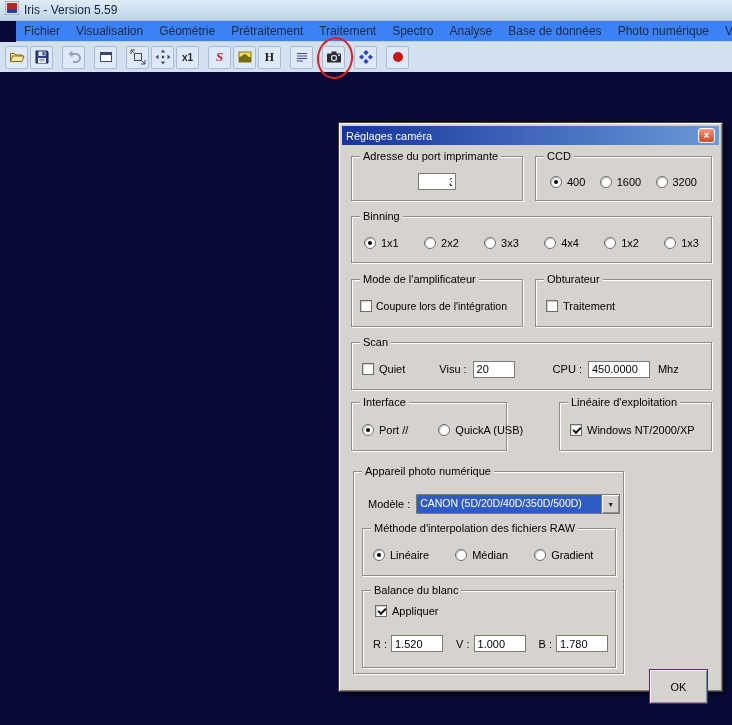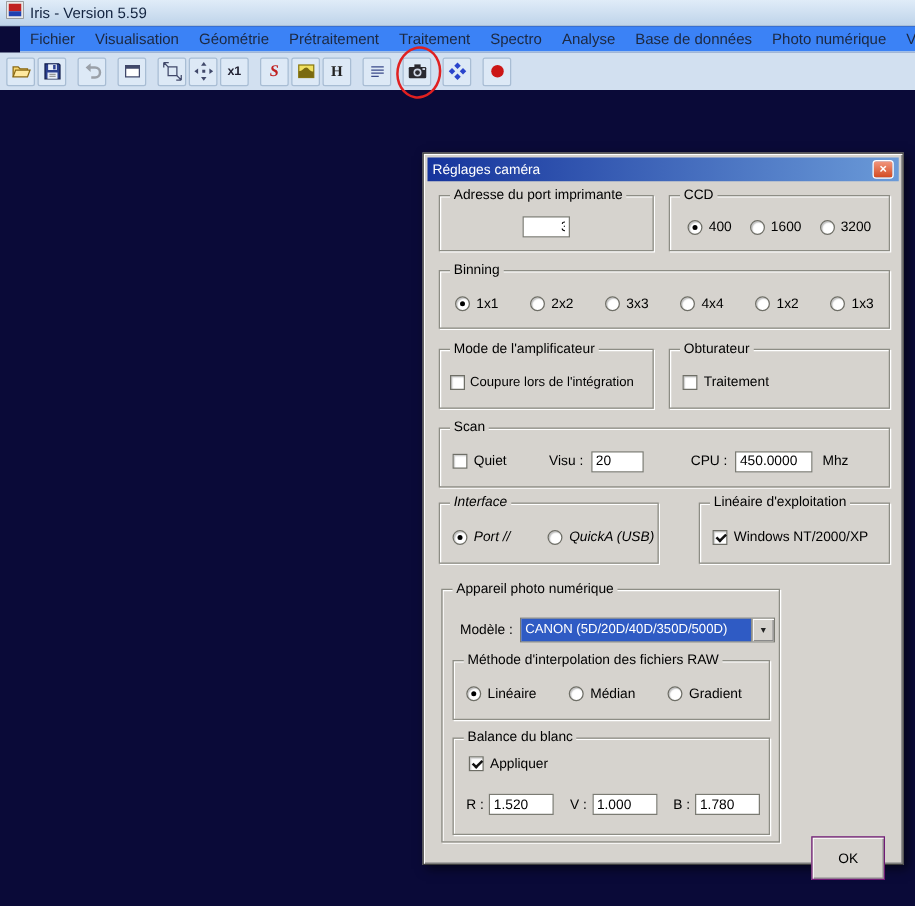--- a/index.html
+++ b/index.html
@@ -49,21 +49,21 @@
   .g-amp{left:12px;top:156px;width:172px;height:48px;}
   .g-amp .opt{gap:4px;font-size:10.5px;}
   .g-amp .row{left:8px;right:4px;}
   .g-shutter{left:196px;top:156px;width:177px;height:48px;}
   .g-scan{left:12px;top:219px;width:361px;height:48px;}
   .lbl-visu{margin-left:34px;margin-right:6px;}
   .tb-visu{width:42px;}
   .lbl-cpu{margin-left:38px;margin-right:6px;}
   .tb-cpu{width:62px;}
   .lbl-mhz{margin-left:8px;}
-  .g-iface{left:12px;top:279px;width:176px;height:49px;font-style:italic;}
+  .g-iface{left:12px;top:279px;width:156px;height:49px;}
   .g-iface .opt-quicka{margin-left:30px;}
   .g-os{left:220px;top:279px;width:153px;height:49px;}
   .g-camera{left:14px;top:348px;width:271px;height:203px;}
   .model-row{position:absolute;left:14px;top:22px;display:flex;align-items:center;gap:6px;}
   .combo{display:flex;width:204px;height:20px;border:1px solid #7b7b73;background:#fff;box-sizing:border-box;cursor:pointer;}
   .combo-text{flex:1;background:#2f5bc4;color:#fff;font-size:10.5px;padding:2px 3px;white-space:nowrap;overflow:hidden;}
   .combo-btn{width:17px;background:#d6d3ce;border-left:1px solid #7b7b73;display:flex;align-items:center;justify-content:center;box-shadow:inset 1px 1px 0 #fff,inset -1px -1px 0 #8a8a8a;}
   .combo-arrow{font-size:7px;color:#222;}
   .g-interp{left:8px;top:56px;width:254px;height:48px;}
   .g-interp .row{gap:26px;}

